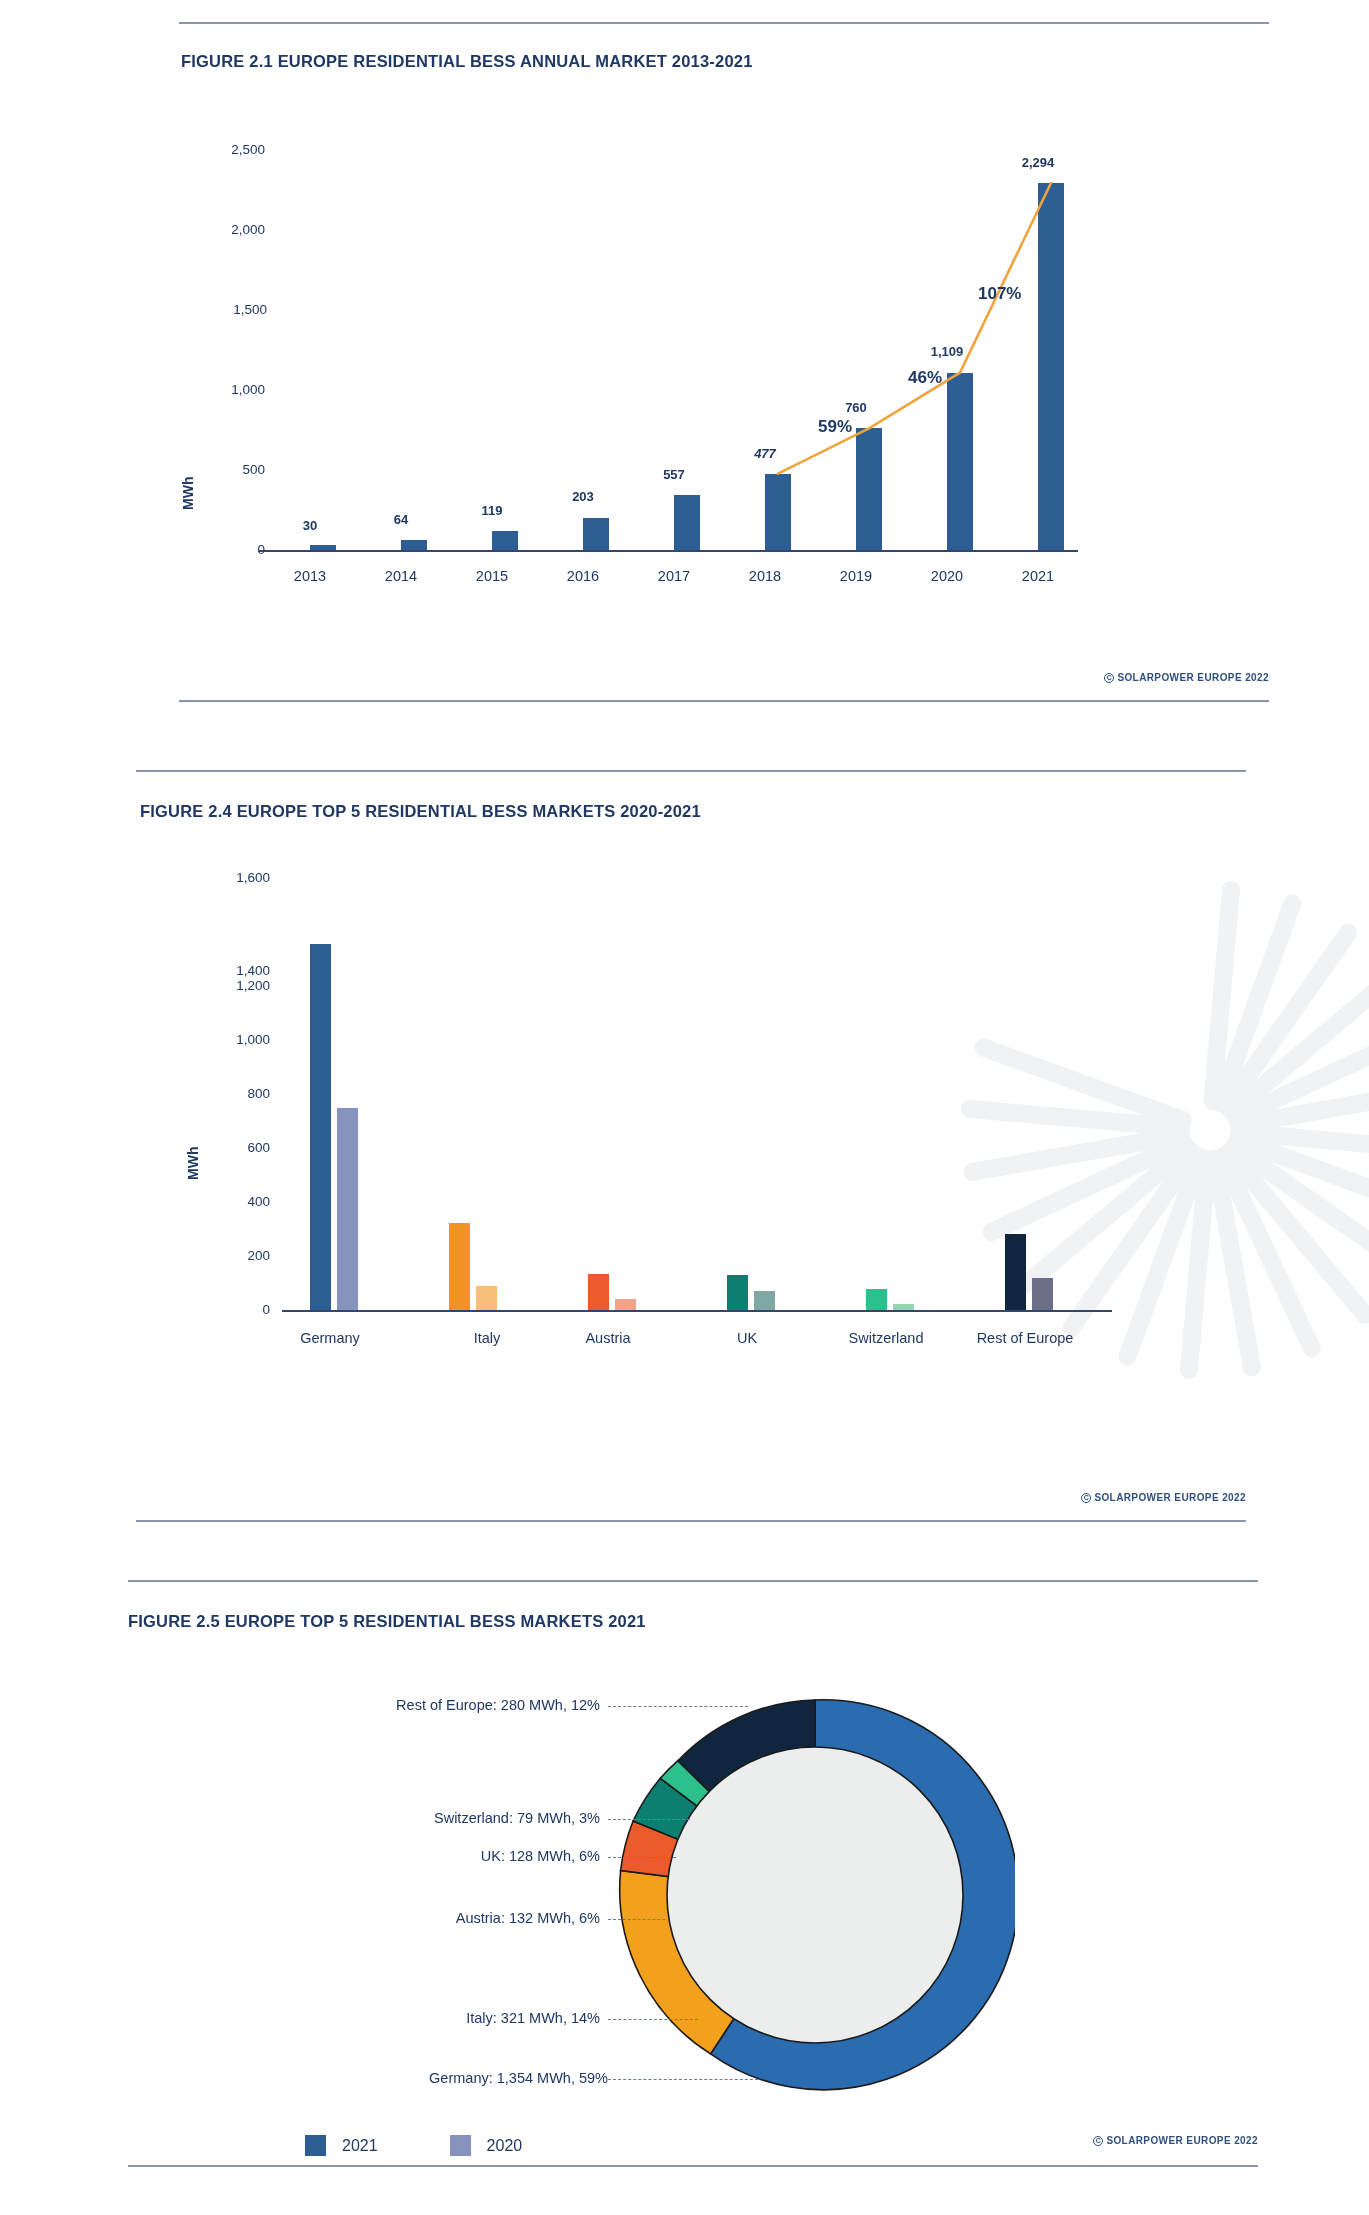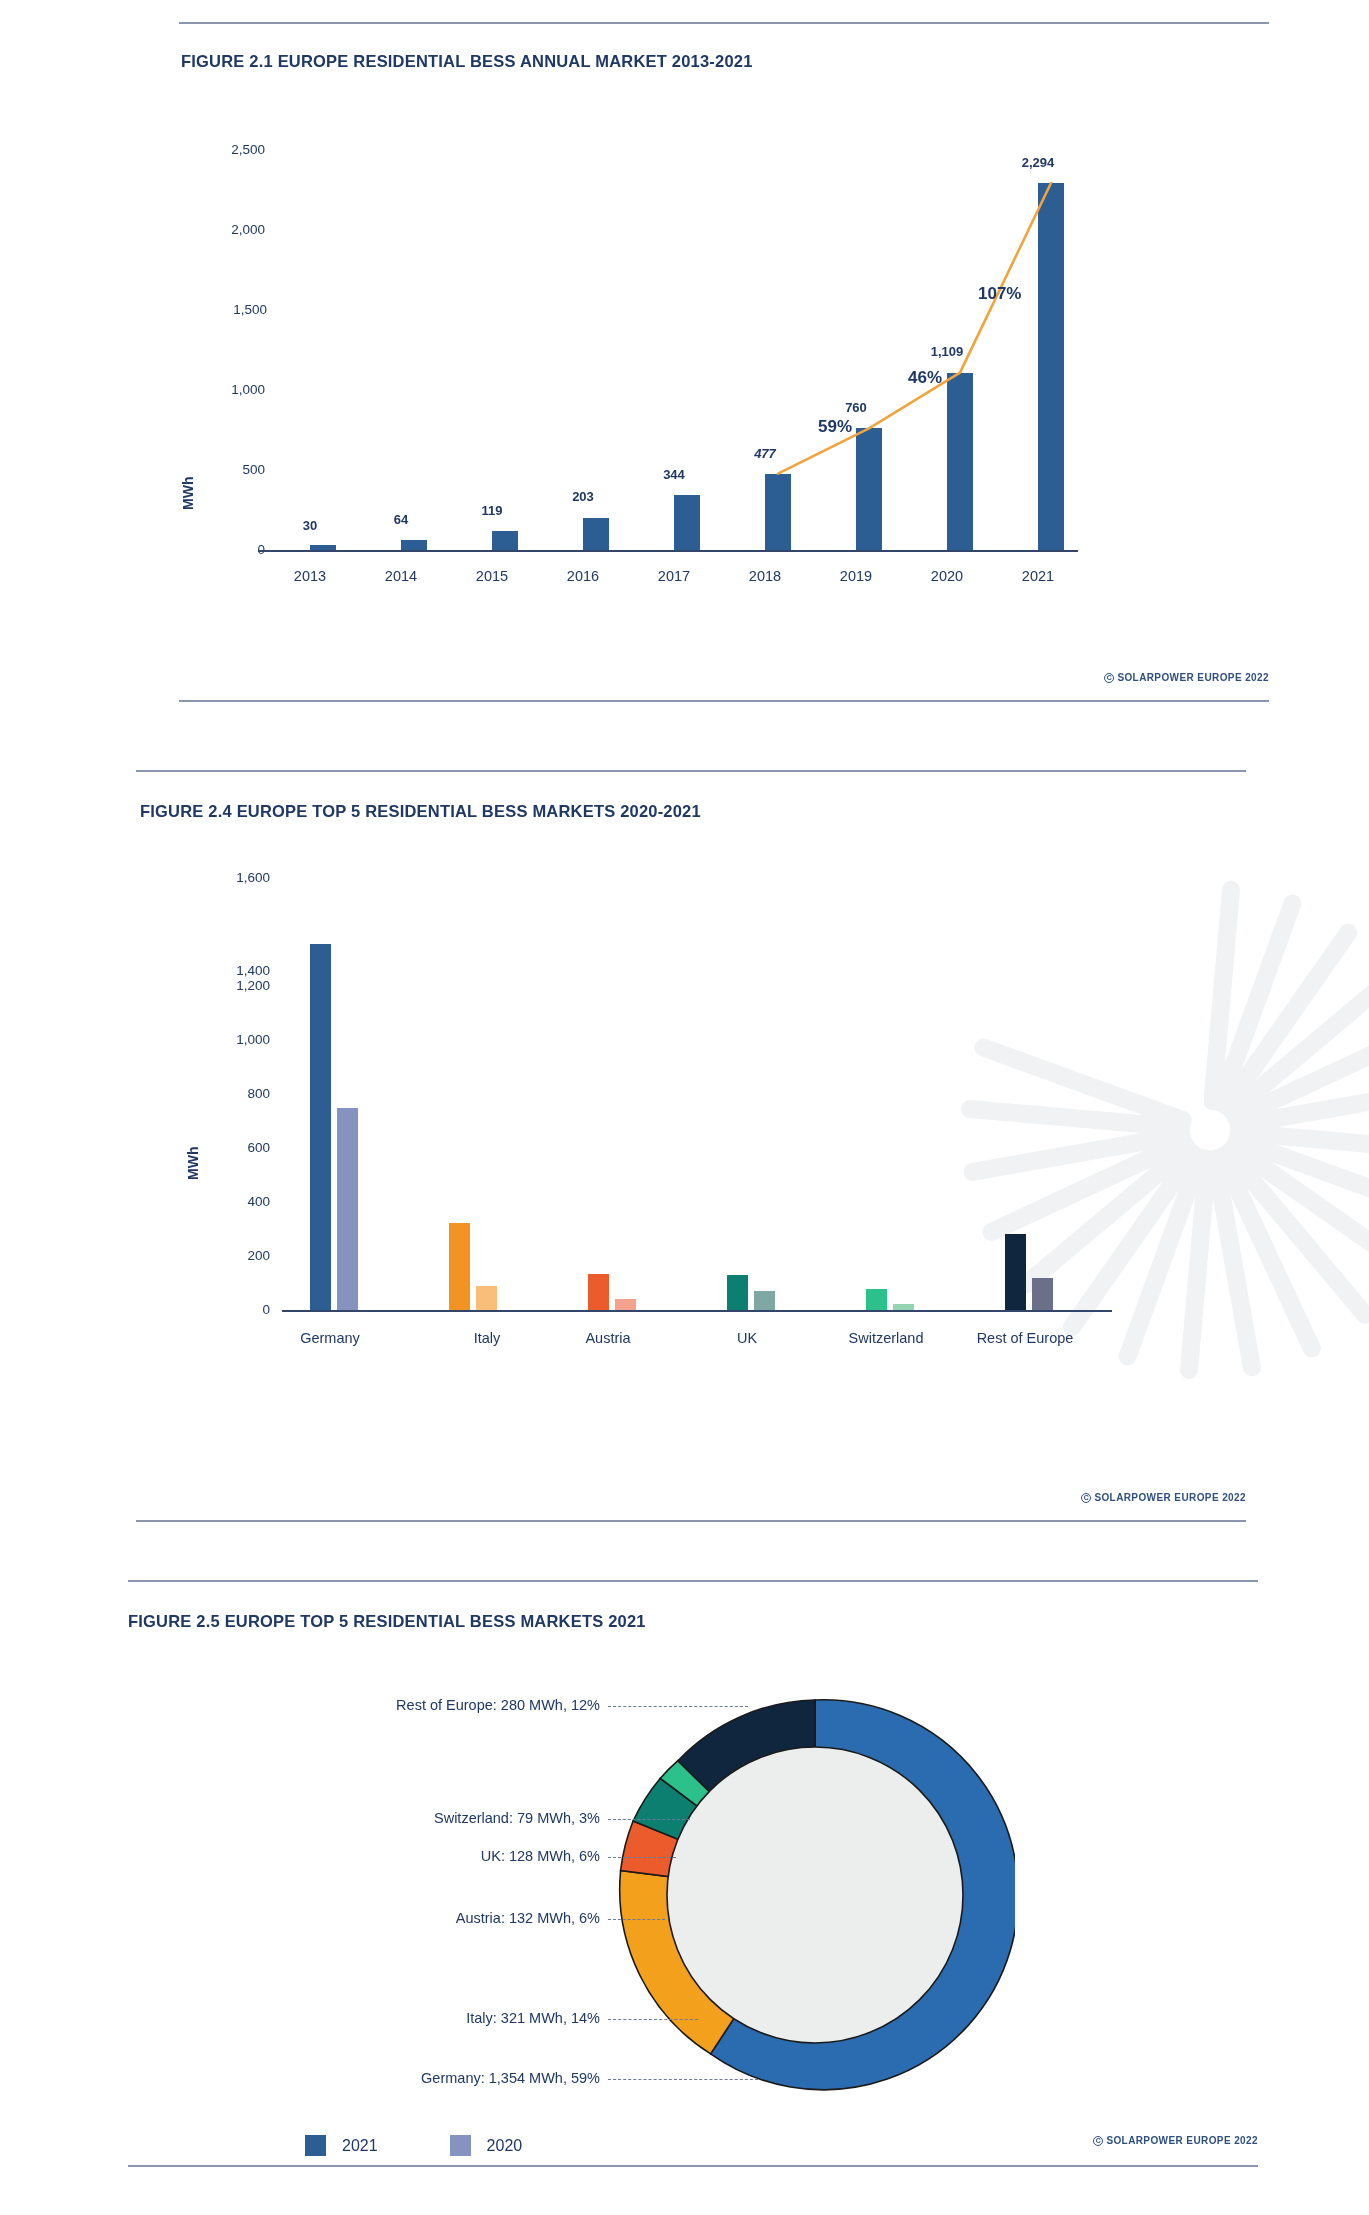--- a/index.html
+++ b/index.html
@@ -161,21 +161,21 @@
 
         <svg style="position:absolute;left:0;top:0;" width="820" height="400" viewBox="0 0 820 400" preserveAspectRatio="none">
           <polyline points="520,323.7 611,278.4 702,222.6 793,33" fill="none" stroke="#F2A33C" stroke-width="2.6" stroke-linejoin="round" stroke-linecap="round"></polyline>
         </svg>
       </div>
 
       <div class="barlabel" style="left:285px;top:398px;width:50px;">30</div>
       <div class="barlabel" style="left:376px;top:392px;width:50px;">64</div>
       <div class="barlabel" style="left:467px;top:383px;width:50px;">119</div>
       <div class="barlabel" style="left:558px;top:369px;width:50px;">203</div>
-      <div class="barlabel" style="left:649px;top:347px;width:50px;">344</div>
+      <div class="barlabel" style="left:649px;top:347px;width:50px;">557</div>
       <div class="barlabel" style="left:740px;top:326px;width:50px;font-style:italic;">477</div>
       <div class="barlabel" style="left:831px;top:280px;width:50px;">760</div>
       <div class="barlabel" style="left:922px;top:224px;width:50px;">1,109</div>
       <div class="barlabel" style="left:1013px;top:35px;width:50px;">2,294</div>
 
       <div class="pctlabel" style="left:818px;top:297px;">59%</div>
       <div class="pctlabel" style="left:908px;top:248px;">46%</div>
       <div class="pctlabel" style="left:978px;top:164px;">107%</div>
 
       <div class="xtick" style="left:285px;top:448px;width:50px;">2013</div>
@@ -327,21 +327,21 @@
 
       <div class="pie-label" style="left:200px;top:178px;width:400px;">UK: 128 MWh, 6%</div>
       <div class="leader" style="left:608px;top:187px;width:68px;"></div>
 
       <div class="pie-label" style="left:200px;top:240px;width:400px;">Austria: 132 MWh, 6%</div>
       <div class="leader" style="left:608px;top:249px;width:57px;"></div>
 
       <div class="pie-label" style="left:200px;top:340px;width:400px;">Italy: 321 MWh, 14%</div>
       <div class="leader" style="left:608px;top:349px;width:90px;"></div>
 
-      <div class="pie-label" style="left:200px;top:400px;width:400px;">Germany: 1,354 MWh, 59%</div>
+      <div class="pie-label" style="left:208px;top:400px;width:400px;">Germany: 1,354 MWh, 59%</div>
       <div class="leader" style="left:608px;top:409px;width:150px;"></div>
     </div>
 
     <div class="credit" style="position:absolute;top:575px;width:1130px;margin-left:128px;">
       <span class="cmark">C</span><span>SOLARPOWER EUROPE 2022</span>
     </div>
 
     <div class="rule rule-bot" style="position:absolute;top:605px;width:1130px;margin-left:128px;"></div>
   </div>
 

